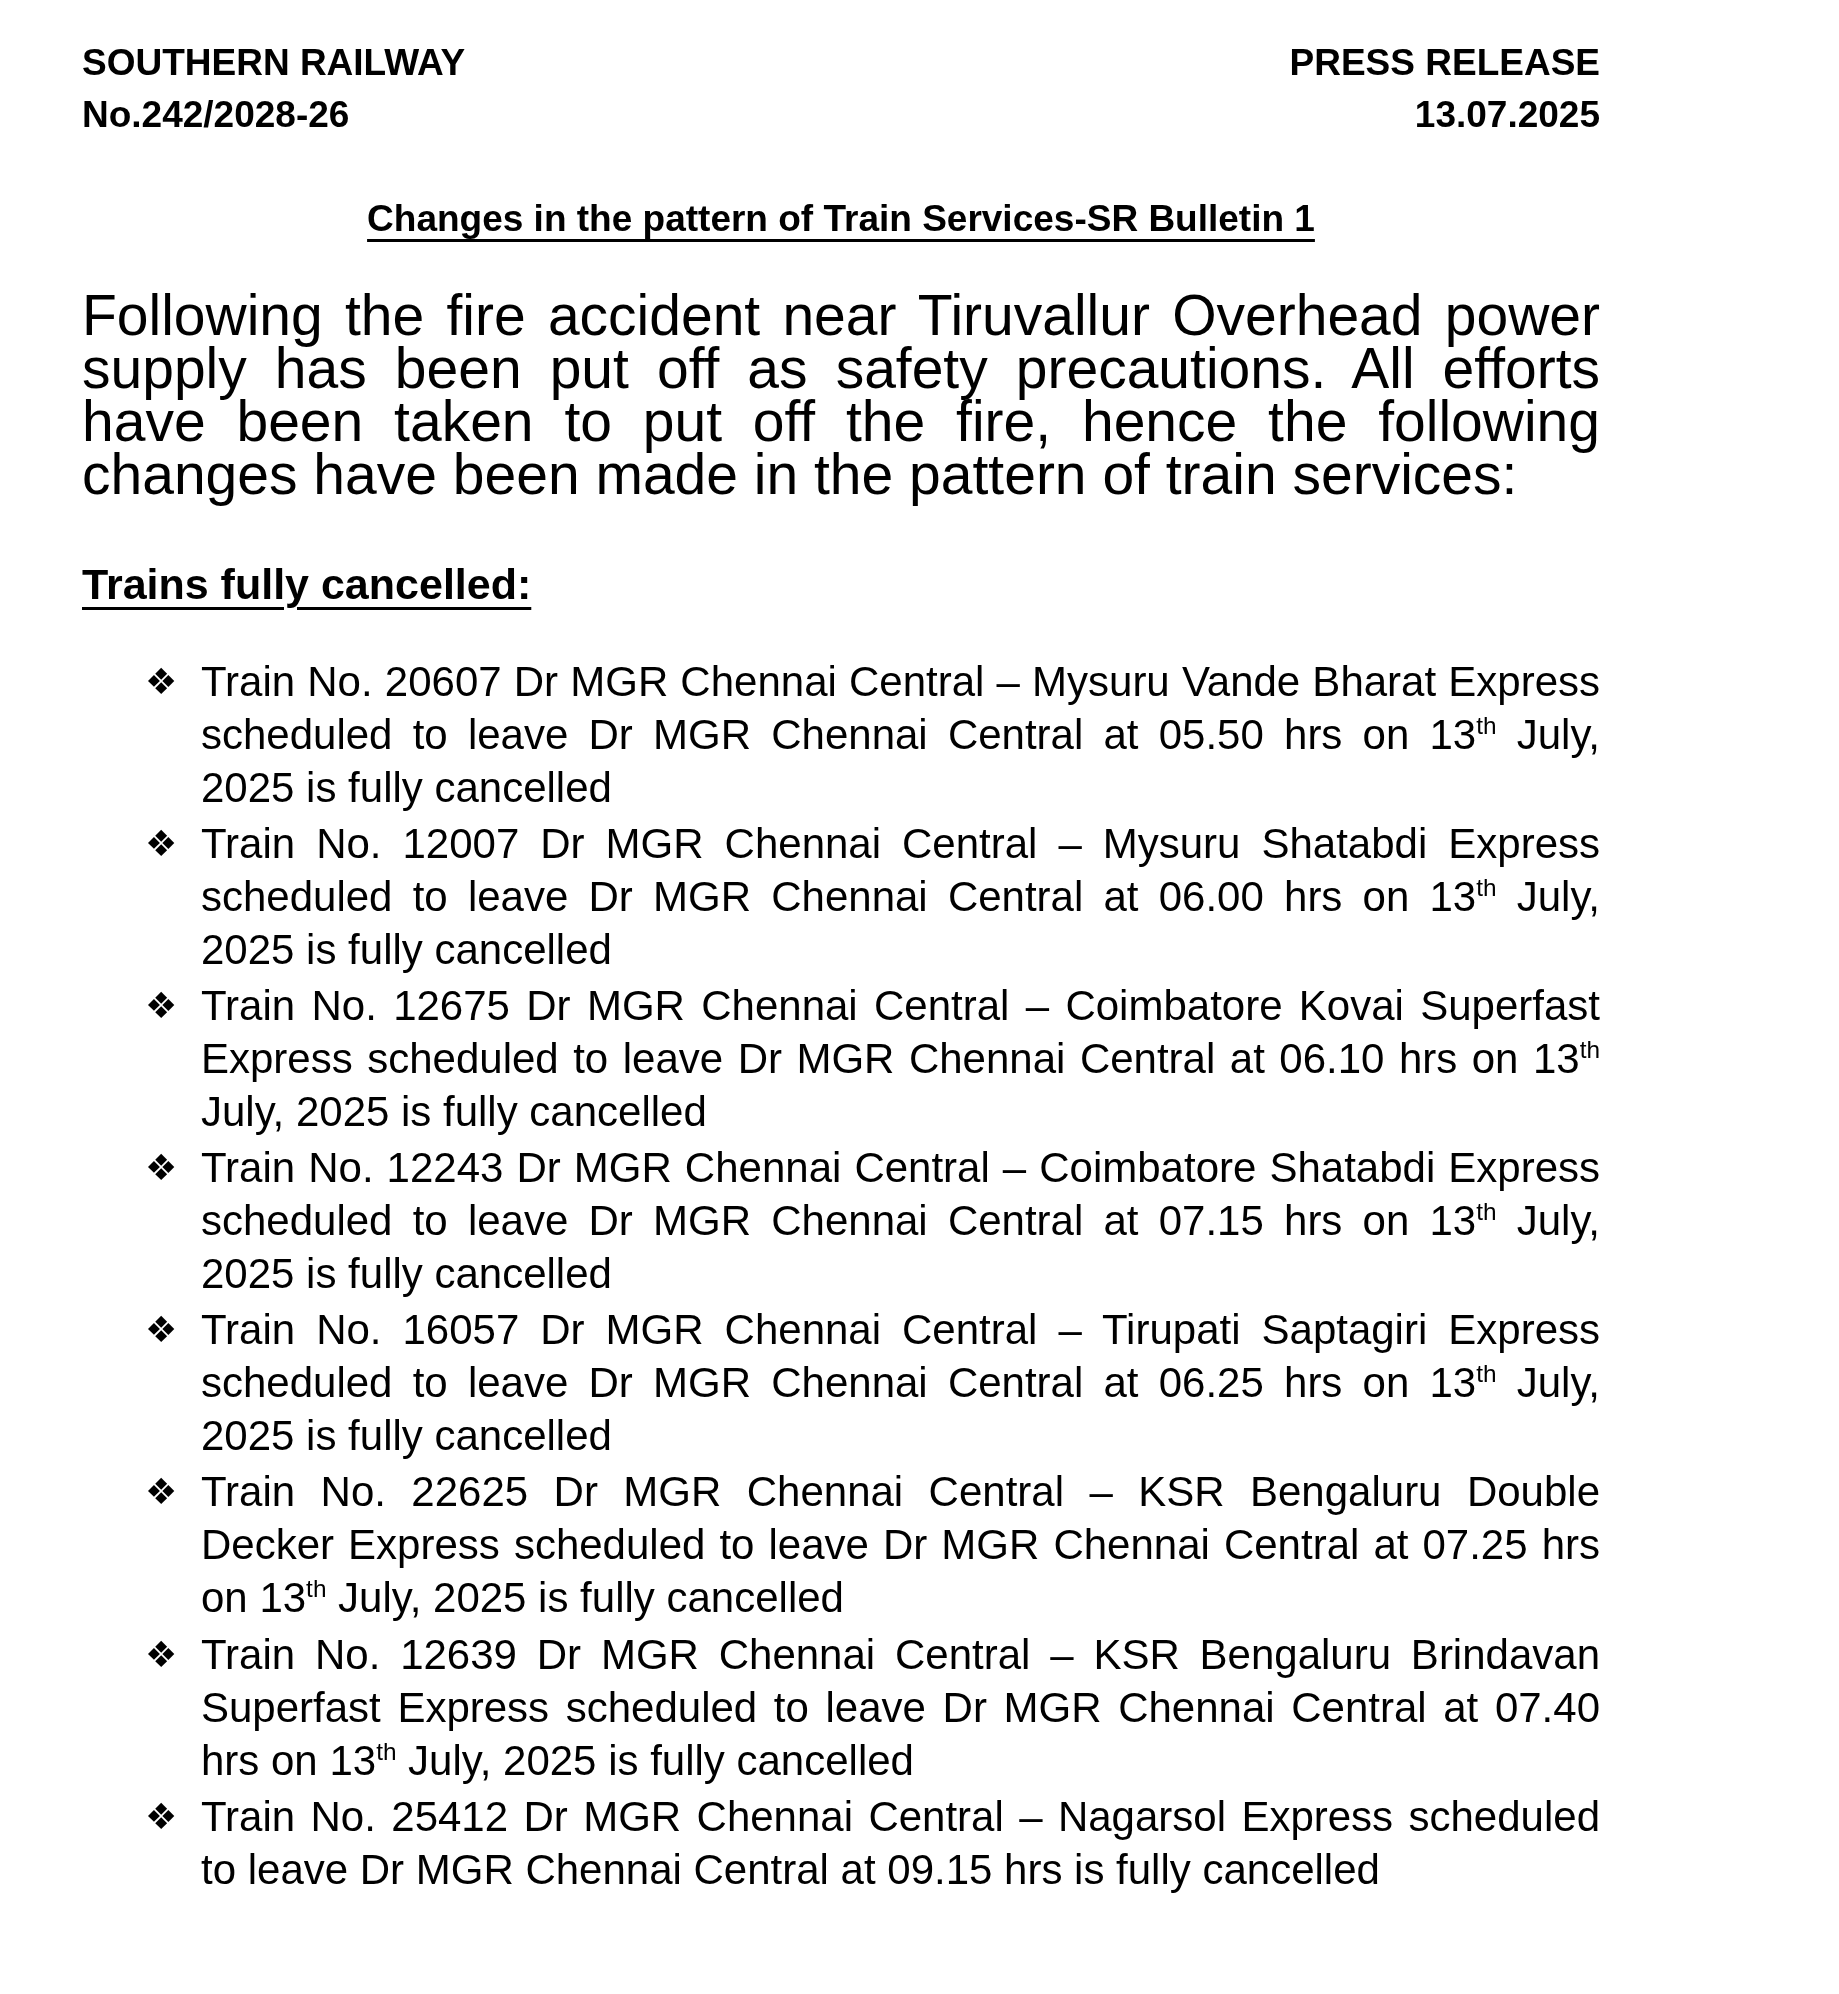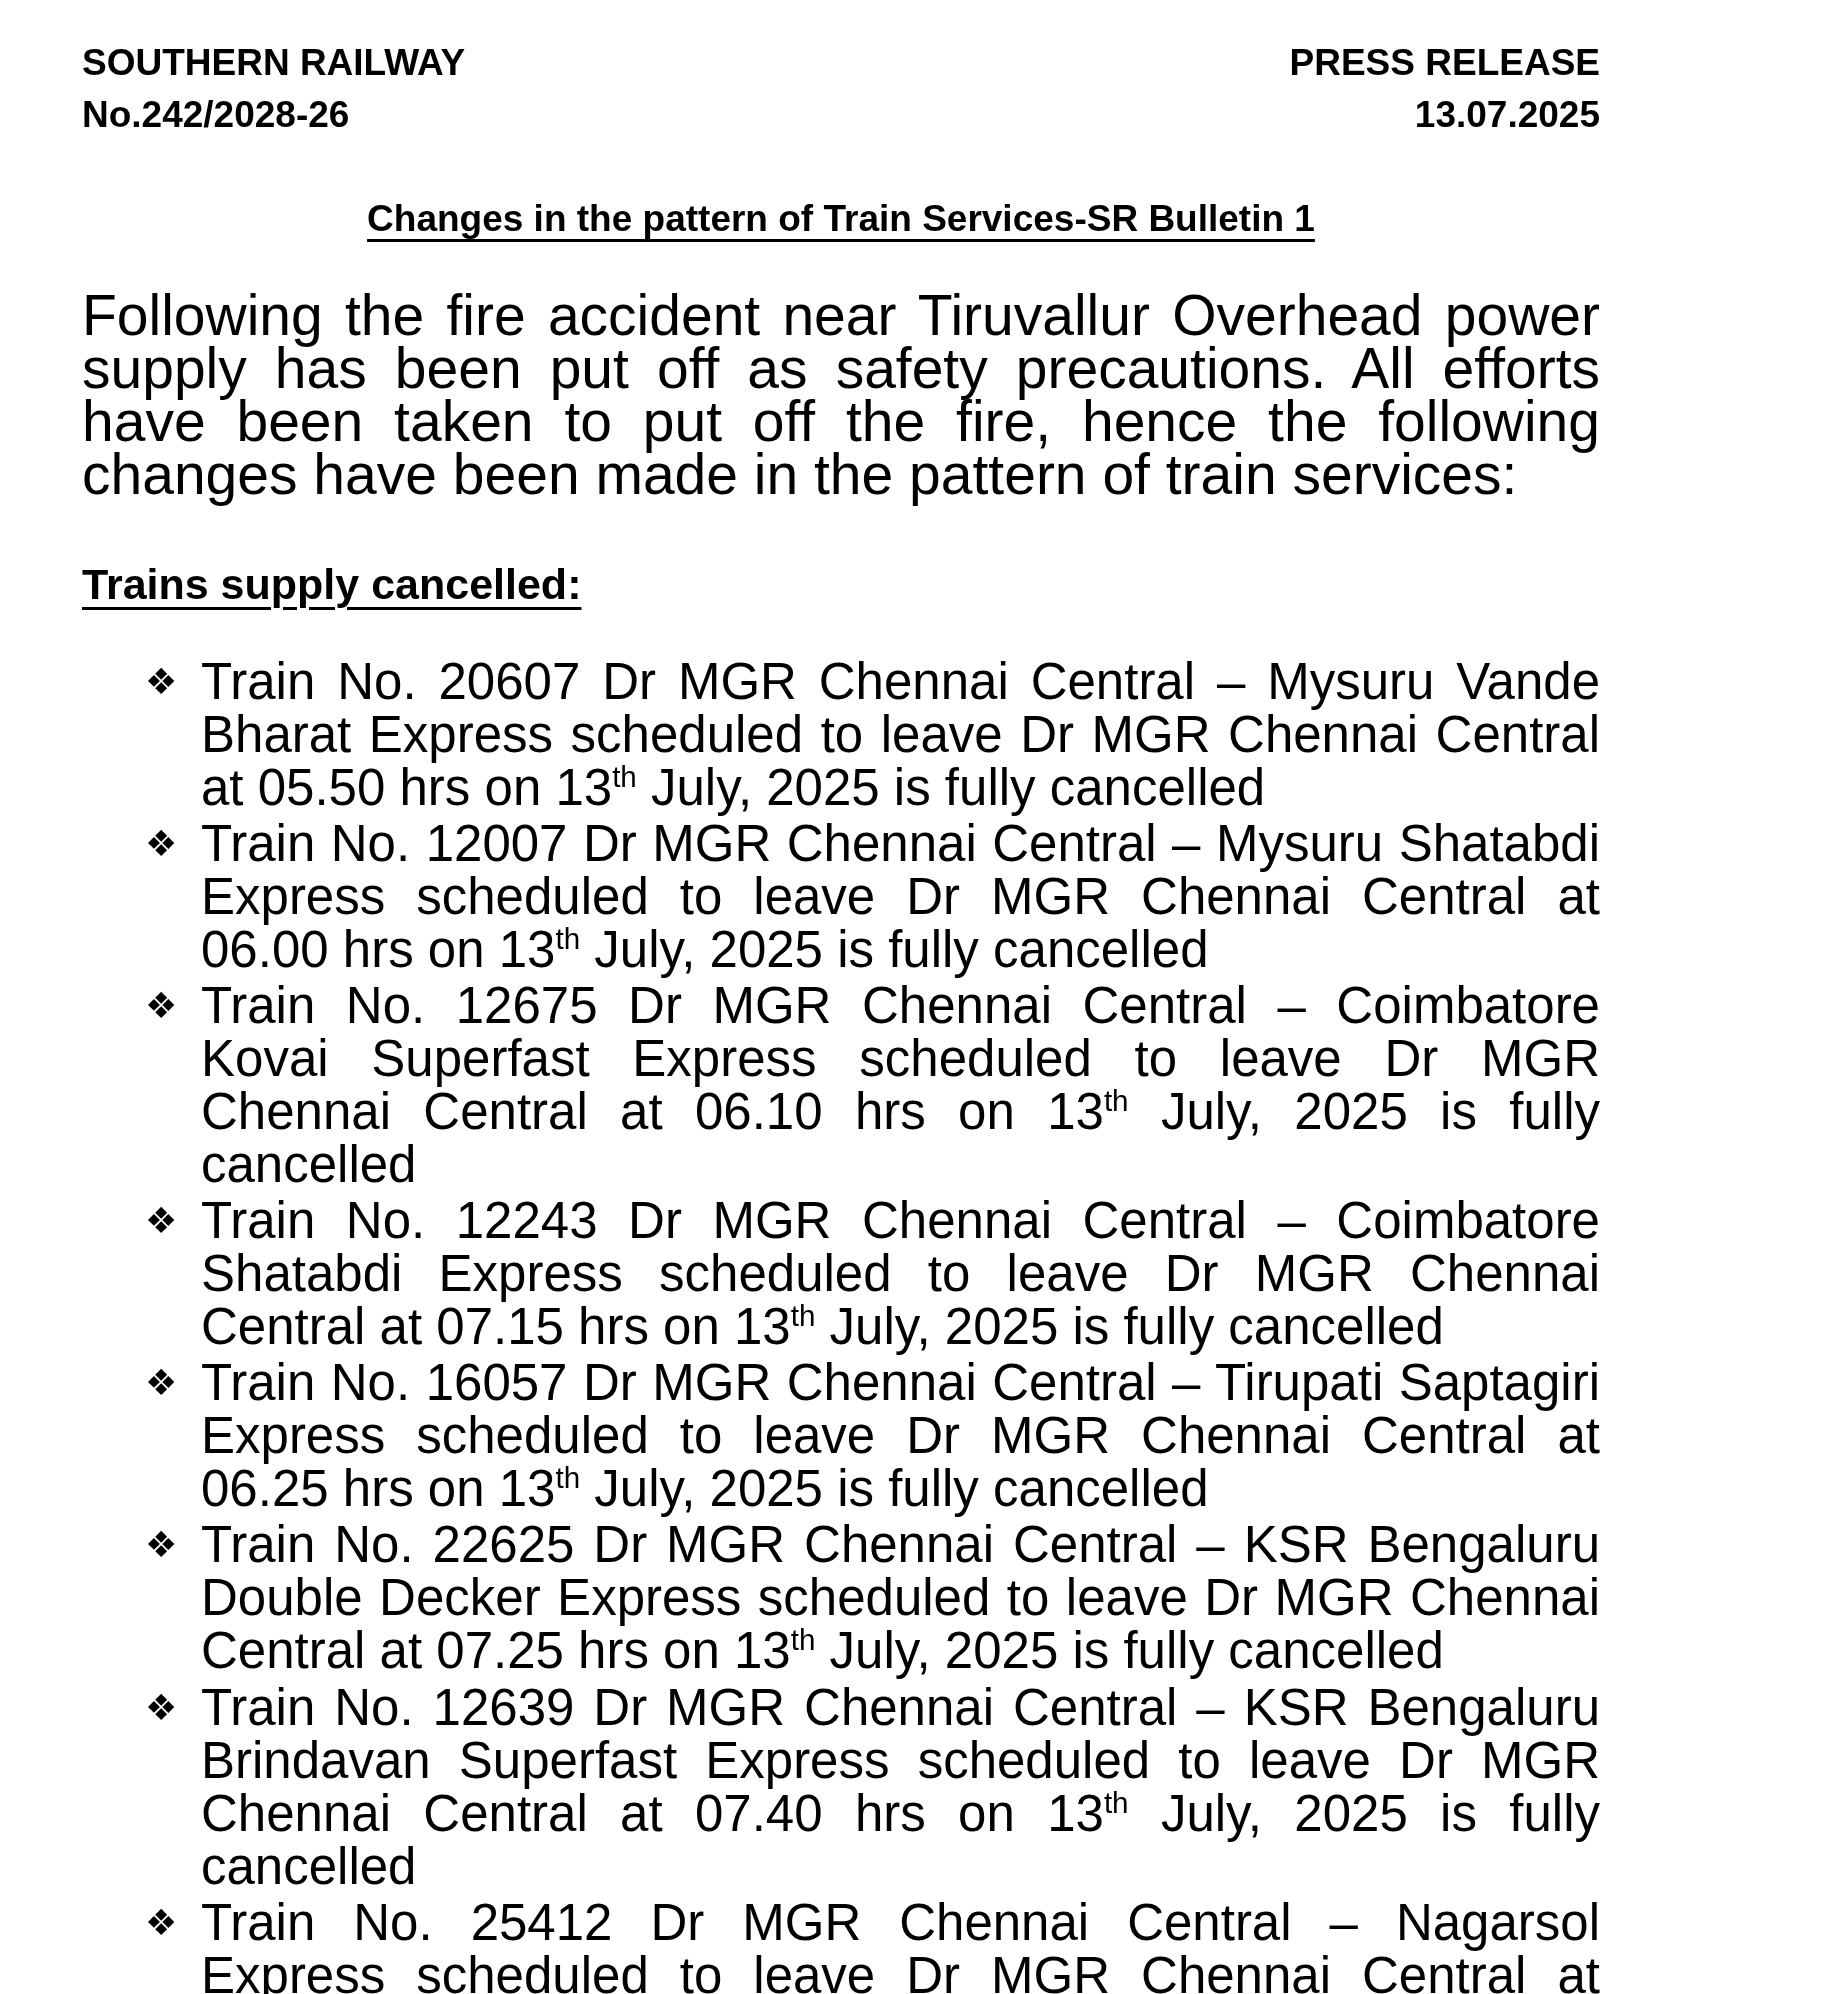--- a/index.html
+++ b/index.html
@@ -65,21 +65,21 @@
     margin-bottom: 3.1px;
   }
   .bullet {
     flex: 0 0 56px;
     width: 56px;
     font-size: 36px;
     line-height: 53px;
   }
   .item-text {
     flex: 1;
-    font-size: 51px;
+    font-size: 42px;
     line-height: 53px;
     text-align: justify;
   }
   .item-text sup {
     font-size: 58%;
     vertical-align: super;
     line-height: 0;
   }
 </style>
 </head>
@@ -95,21 +95,21 @@
     <div class="header-right">
       <div>PRESS RELEASE</div>
       <div>13.07.2025</div>
     </div>
   </div>
 
   <div class="doc-title">Changes in the pattern of Train Services-SR Bulletin 1</div>
 
   <p class="intro">Following the fire accident near Tiruvallur Overhead power supply has been put off as safety precautions. All efforts have been taken to put off the fire, hence the following changes have been made in the pattern of train services:</p>
 
-  <div class="section-heading">Trains supply cancelled:</div>
+  <div class="section-heading">Trains fully cancelled:</div>
 
   <ul class="train-list">
       <li class="train-item">
         <span class="bullet">❖</span>
         <span class="item-text">Train No. 20607 Dr MGR Chennai Central – Mysuru Vande Bharat Express scheduled to leave Dr MGR Chennai Central at 05.50 hrs on 13<sup>th</sup> July, 2025 is fully cancelled</span>
       </li>
       <li class="train-item">
         <span class="bullet">❖</span>
         <span class="item-text">Train No. 12007 Dr MGR Chennai Central – Mysuru Shatabdi Express scheduled to leave Dr MGR Chennai Central at 06.00 hrs on 13<sup>th</sup> July, 2025 is fully cancelled</span>
       </li>

